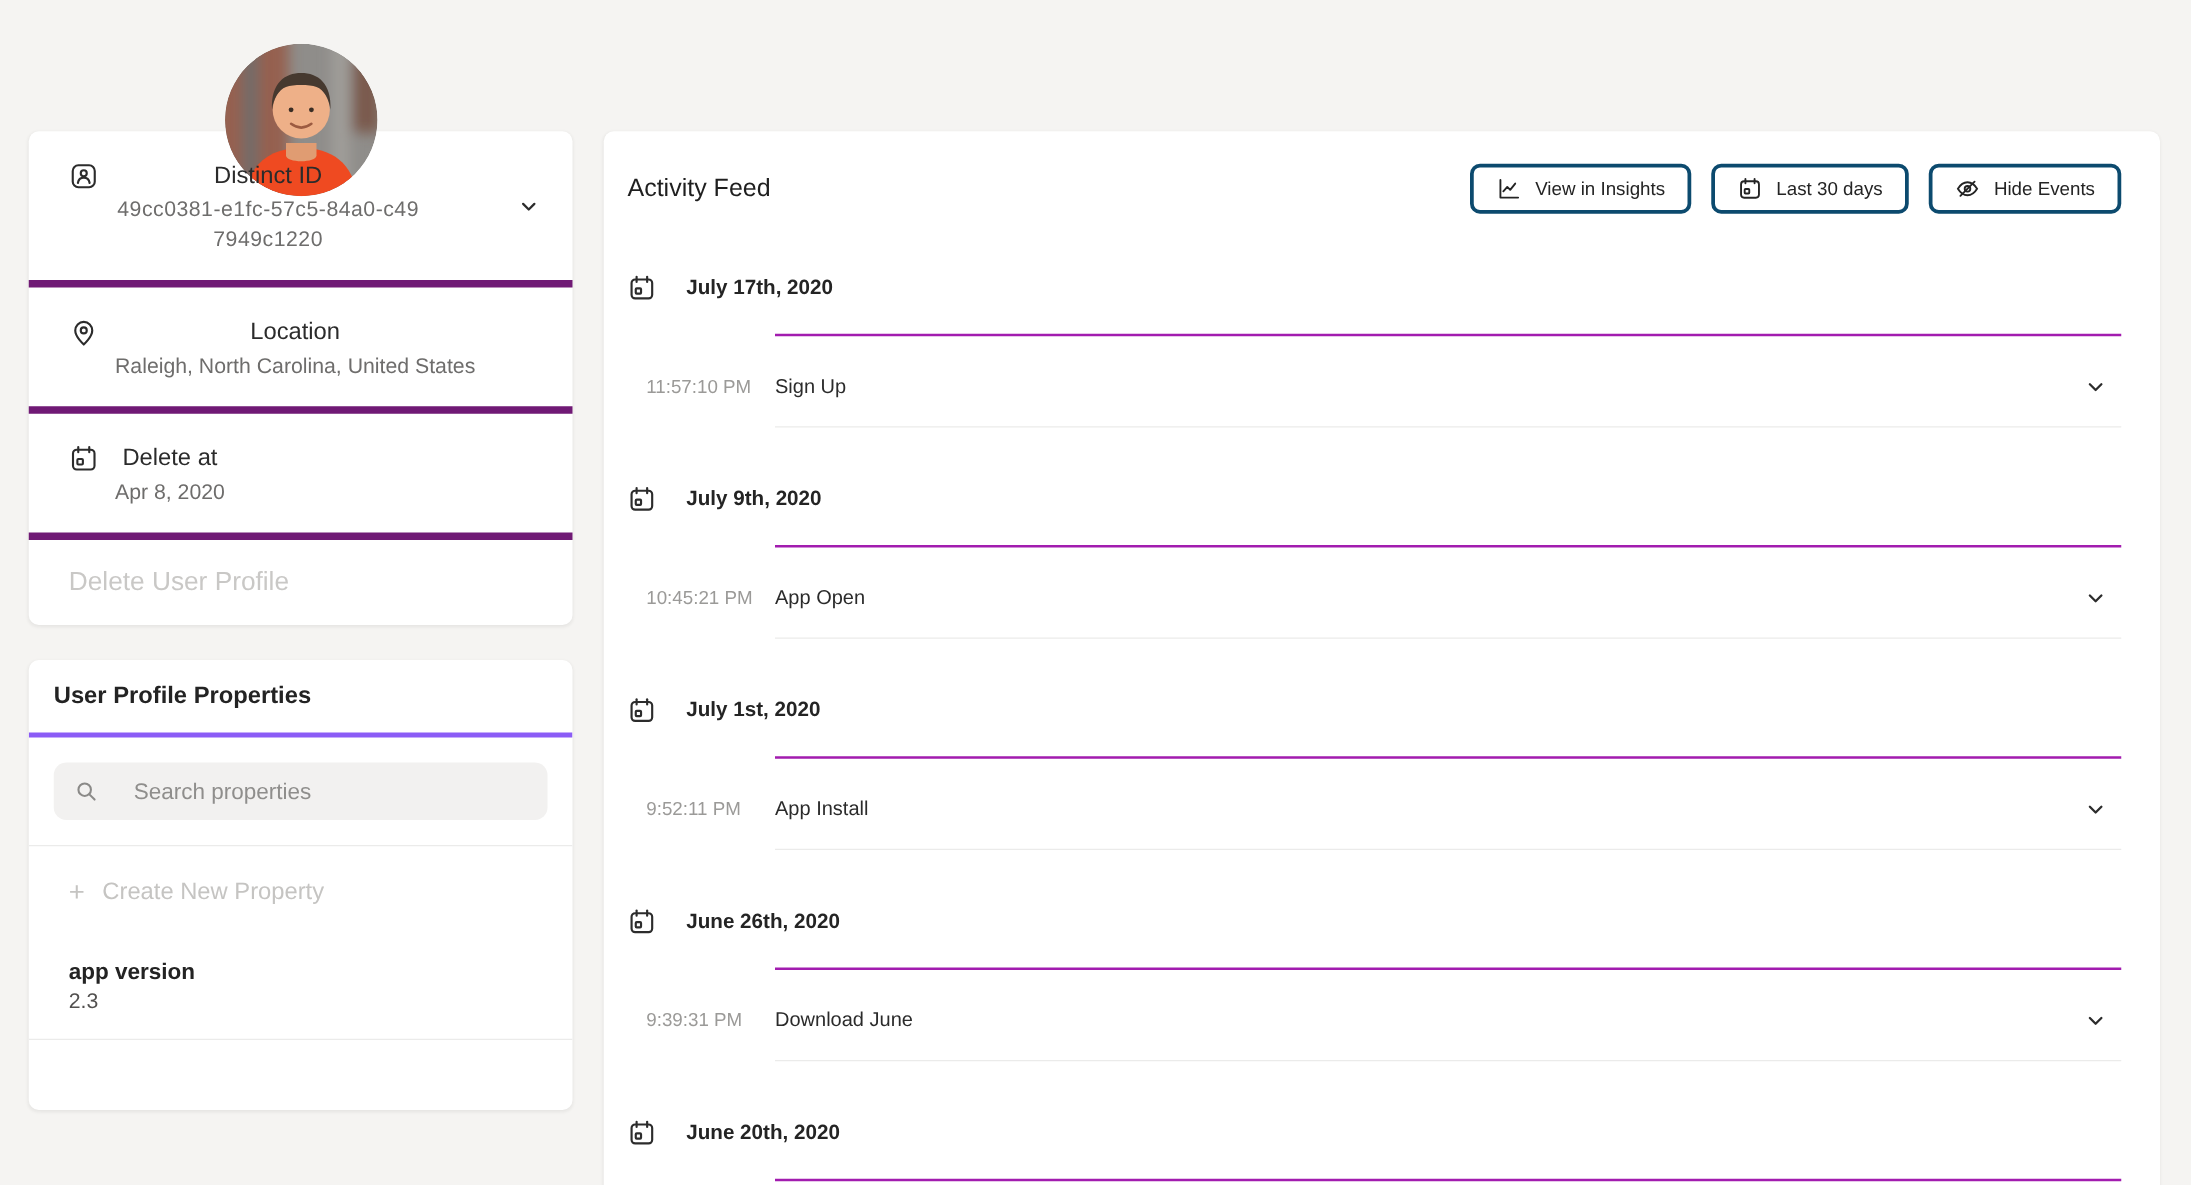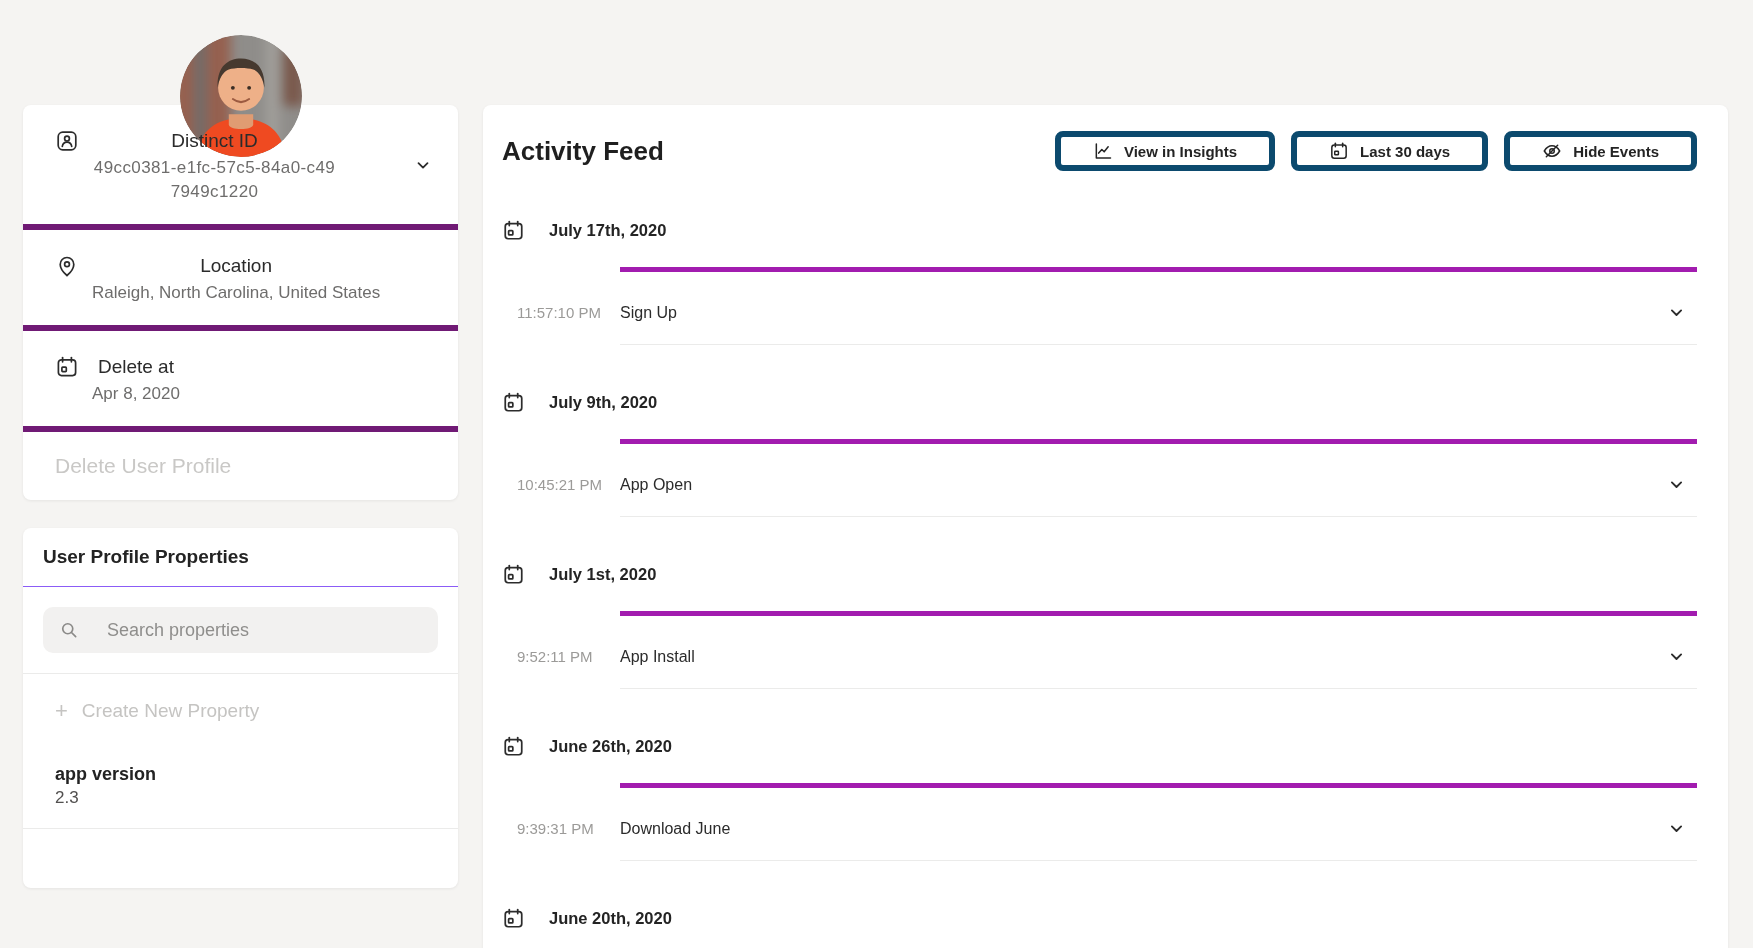--- a/index.html
+++ b/index.html
@@ -30,53 +30,53 @@
   .info-label { font-size:19px; line-height:26px; color:#2b2b2b; }
   .info-value { font-size:17px; line-height:24px; margin-top:2px; color:#6e6d6c; }
   .id-value { width:245px; word-break:break-all; letter-spacing:.4px; }
   .row-chevron { position:absolute; right:26px; top:50%; transform:translateY(-50%); color:#2c2c2c; cursor:pointer; }
   .row-chevron svg { width:18px; height:18px; display:block; }
 
   .delete-row { padding:21px 32px; font-size:21px; line-height:26px; color:#c9c8c6; }
 
   
   .props-card { margin-top:28px; height:360px; overflow:hidden; }
-  .props-title-row { padding:16px 20px; border-bottom:1px solid #8b5cf6; }
+  .props-title-row { padding:16px 20px; border-bottom:4px solid #8b5cf6; }
   .props-title { font-size:19px; font-weight:700; line-height:26px; color:#232323; }
   .search-row { padding:20px; border-bottom:1px solid #ebebea; }
   .search-box { display:flex; align-items:center; gap:28px; height:46px; background:#f2f1f0;
                 border-radius:10px; padding:0 16px; }
   .search-box svg { width:20px; height:20px; color:#8b8a88; flex:0 0 20px; }
   .search-input { border:none; outline:none; background:transparent; flex:1;
                   font-family:"Liberation Sans",sans-serif; font-size:18px; color:#333; }
   .search-input::placeholder { color:#8f8e8c; }
   .create-row { padding:24px 32px 18px; display:flex; align-items:center; gap:14px;
                 font-size:19px; line-height:26px; color:#c5c4c2; }
   .plus-glyph { font-size:22px; line-height:22px; color:#c5c4c2; }
   .prop-item { padding:20px 32px 18px; border-bottom:1px solid #ebebea; }
   .prop-name { font-size:18px; font-weight:700; line-height:24px; color:#232323; }
   .prop-value { font-size:17px; line-height:24px; color:#52504f; }
 
   
   .feed-card { position:absolute; left:483px; top:105px; width:1245px; height:870px;
                padding:24px 31px 0 19px; }
   .feed-header { display:flex; justify-content:space-between; align-items:center; height:44px; }
-  .feed-title { font-size:26px; font-weight:700; color:#1f1f1f; }
+  .feed-title { font-size:20px; font-weight:400; color:#1f1f1f; }
   .feed-actions { display:flex; gap:16px; }
-  .btn { display:flex; align-items:center; gap:11px; height:40px; padding:0 32px;
-         background:#fff; border:6px solid #0c4a6e; border-radius:8px;
-         font-family:"Liberation Sans",sans-serif; font-size:15px; font-weight:700;
+  .btn { display:flex; align-items:center; gap:11px; height:40px; padding:0 18px;
+         background:#fff; border:3px solid #0c4a6e; border-radius:8px;
+         font-family:"Liberation Sans",sans-serif; font-size:15px; font-weight:400;
          color:#242424; cursor:pointer; }
   .btn svg { width:20px; height:20px; display:block; color:#242424; }
 
   .group-header { display:flex; align-items:center; gap:24px; padding:46px 0 25px; }
   .group:first-child .group-header { padding-top:38px; }
   .group-header svg { width:23px; height:23px; color:#2c2c2c; }
   .group-date { font-size:16.5px; font-weight:700; color:#242424; }
-  .group-body { margin-left:118px; border-top:5px solid #a21caf; }
+  .group-body { margin-left:118px; border-top:2px solid #a21caf; }
   .event-row { position:relative; height:73px; padding-top:9px; display:flex;
                align-items:center; border-bottom:1px solid #ebebea; cursor:pointer; }
   .event-time { position:absolute; left:-103px; width:95px; font-size:15px; color:#9b9a98; }
   .event-name { font-size:16px; font-weight:500; color:#2b2b2b; }
   .event-chevron { margin-left:auto; margin-right:12px; color:#2c2c2c; }
   .event-chevron svg { width:17px; height:17px; display:block; }
 </style>
 </head>
 <body>
 

